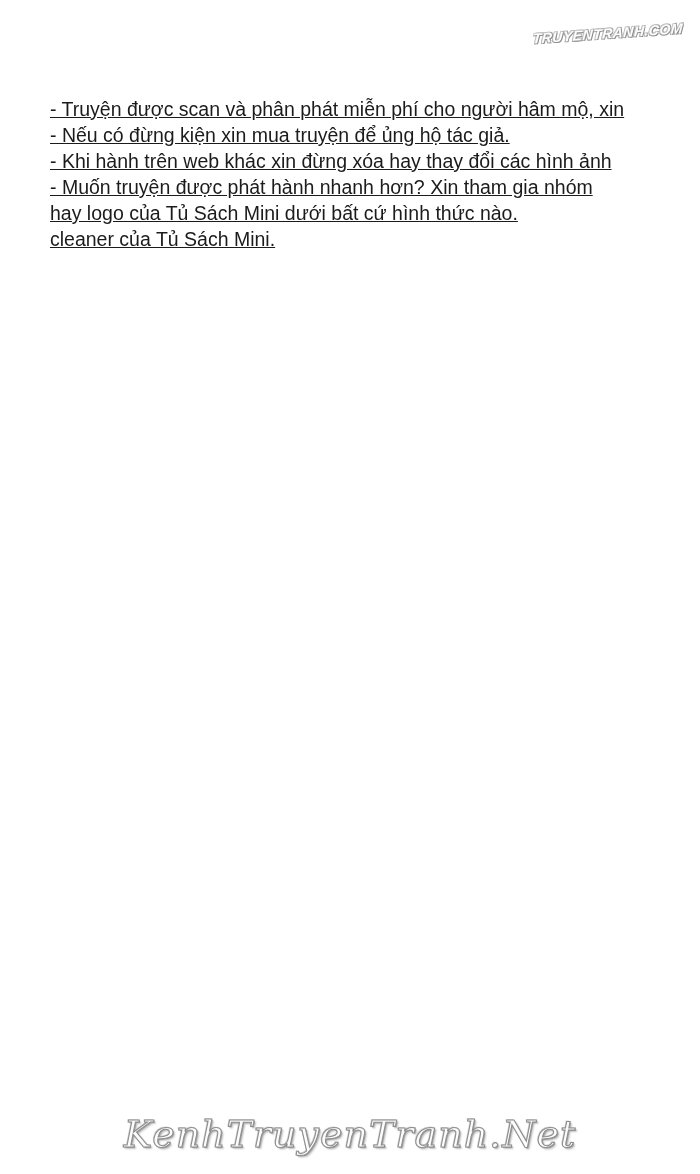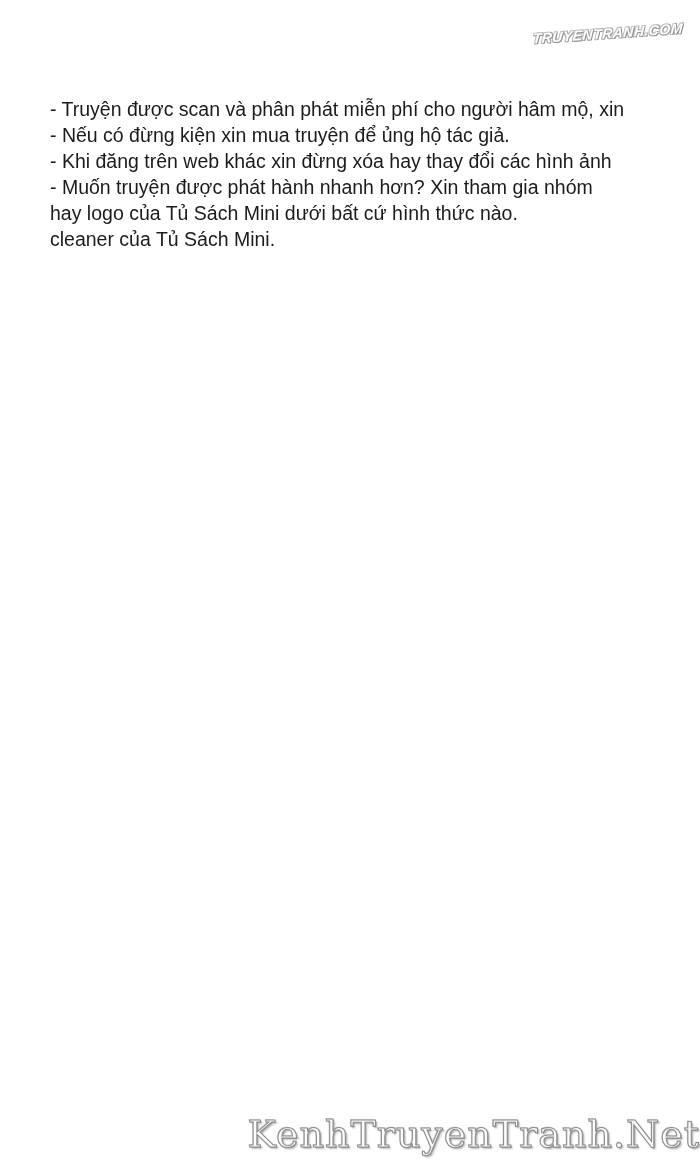--- a/index.html
+++ b/index.html
@@ -38,28 +38,30 @@
     position: absolute;
     left: 50px;
     top: 96px;
     width: 620px;
     font-size: 19.5px;
     line-height: 26px;
     color: #1b1b1b;
   }
   .notice .line {
     white-space: nowrap;
+    text-decoration: underline;
   }
   .footer-logo {
     position: absolute;
     left: 0;
     right: 0;
     top: 1112px;
-    text-align: right;
+    text-align: center;
     font-family: "DejaVu Serif", serif;
+    font-style: italic;
     font-size: 38px;
     letter-spacing: 1px;
     color: #fcfcfc;
     -webkit-text-stroke: 1.1px #8e8e8e;
     text-shadow:
       1px 1px 1px #9a9a9a,
       2px 2px 2px #c8c8c8,
       -1px -1px 0 #d8d8d8;
     white-space: nowrap;
   }
@@ -67,21 +69,21 @@
 </head>
 <body>
 
 <div class="page">
 
   <div class="watermark">TRUYENTRANH.COM</div>
 
   <div class="notice">
     <div class="line">- Truyện được scan và phân phát miễn phí cho người hâm mộ, xin</div>
     <div class="line">- Nếu có đừng kiện xin mua truyện để ủng hộ tác giả.</div>
-    <div class="line">- Khi đăng trên web khác xin đừng xóa hay thay đổi các hình ảnh</div>
+    <div class="line">- Khi hành trên web khác xin đừng xóa hay thay đổi các hình ảnh</div>
     <div class="line">- Muốn truyện được phát hành nhanh hơn? Xin tham gia nhóm</div>
     <div class="line">hay logo của Tủ Sách Mini dưới bất cứ hình thức nào.</div>
     <div class="line">cleaner của Tủ Sách Mini.</div>
   </div>
 
   <div class="footer-logo">KenhTruyenTranh.Net</div>
 
 </div>
 
 </body></html>

